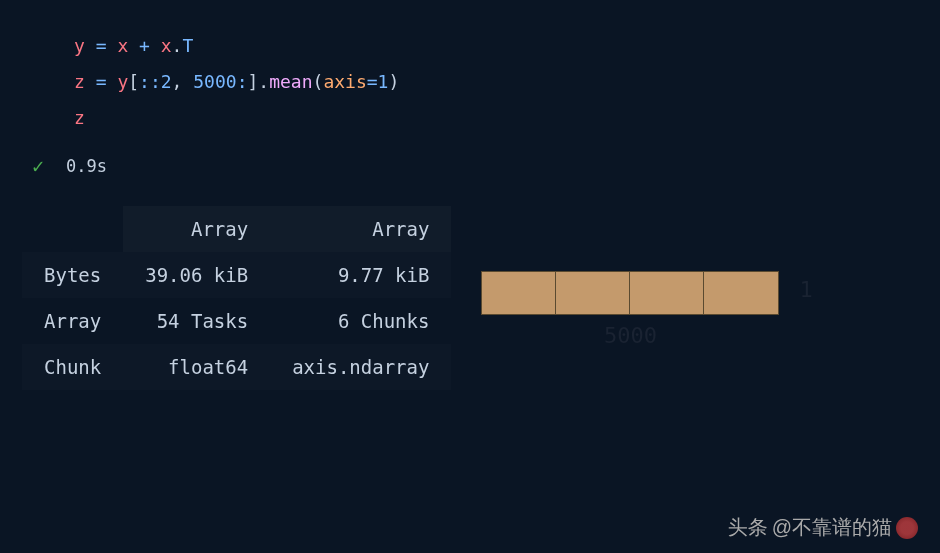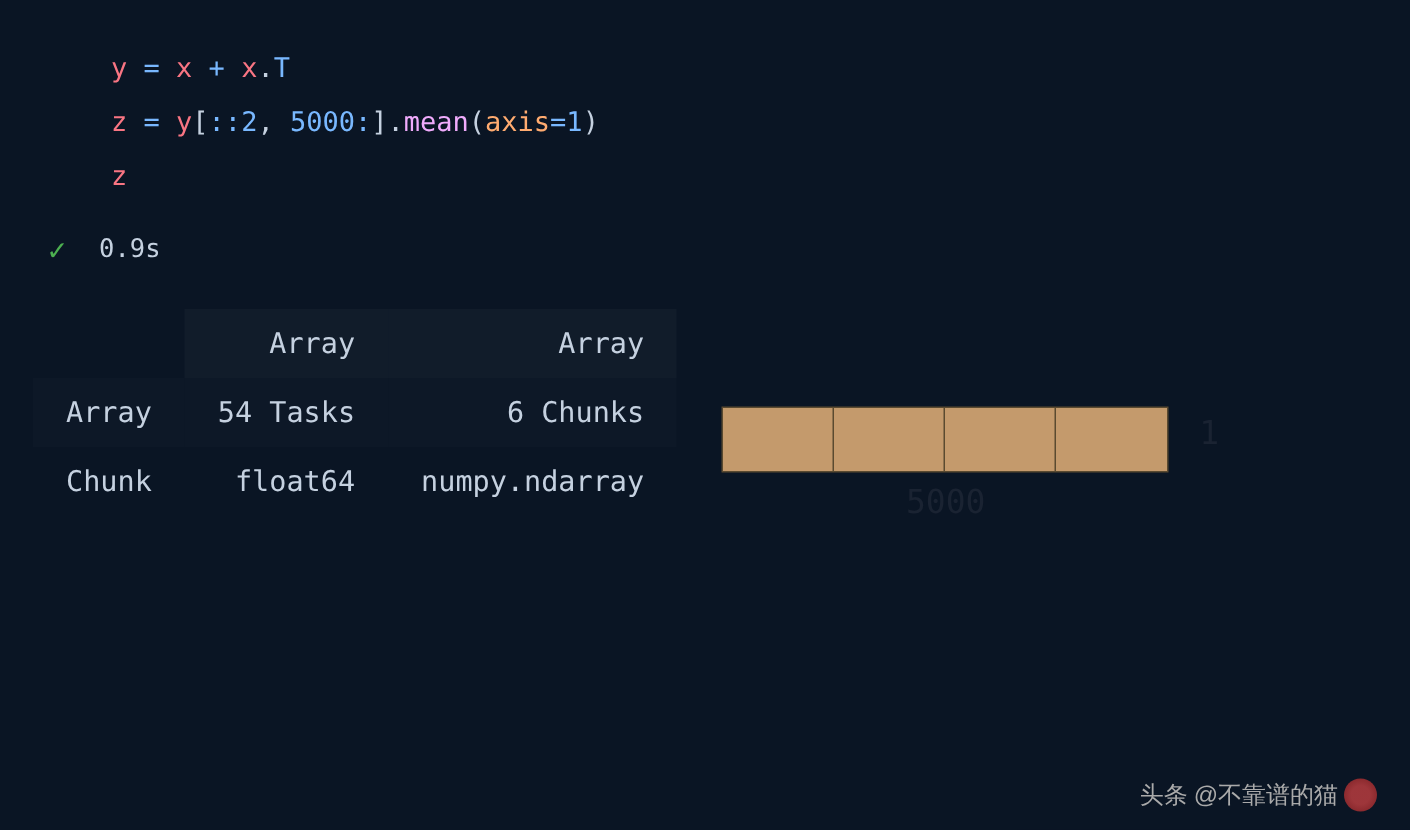--- a/index.html
+++ b/index.html
@@ -104,21 +104,21 @@
       color: #1a2332;
       font-size: 22px;
       text-align: center;
       margin-top: 8px;
     }
     
     .watermark {
       position: absolute;
       bottom: 12px;
       right: 22px;
-      font-size: 16px;
+      font-size: 20px;
       color: #aaa;
       font-family: sans-serif;
       display: flex;
       align-items: center;
       gap: 4px;
     }
     .watermark-badge {
       display: inline-block;
       width: 22px;
       height: 22px;
@@ -145,28 +145,33 @@
   <table class="info-table">
     <thead>
       <tr>
         <th></th>
         <th>Array</th>
         <th>Array</th>
       </tr>
     </thead>
     <tbody>
       <tr>
+        <td>Bytes</td>
+        <td>39.06 kiB</td>
+        <td>9.77 kiB</td>
+      </tr>
+      <tr>
         <td>Array</td>
         <td>54 Tasks</td>
         <td>6 Chunks</td>
       </tr>
       <tr>
         <td>Chunk</td>
         <td>float64</td>
-        <td>numpy.ndarray</td>
+        <td>axis.ndarray</td>
       </tr>
     </tbody>
   </table>
 
   <div class="diagram-container">
     <div>
       <div class="chunk-bar">
         <div class="chunk-cell"></div>
         <div class="chunk-cell"></div>
         <div class="chunk-cell"></div>

